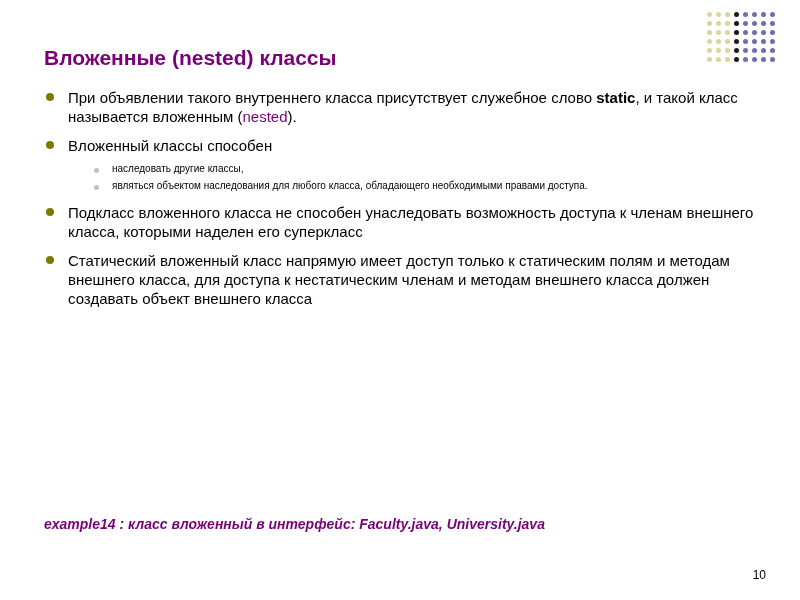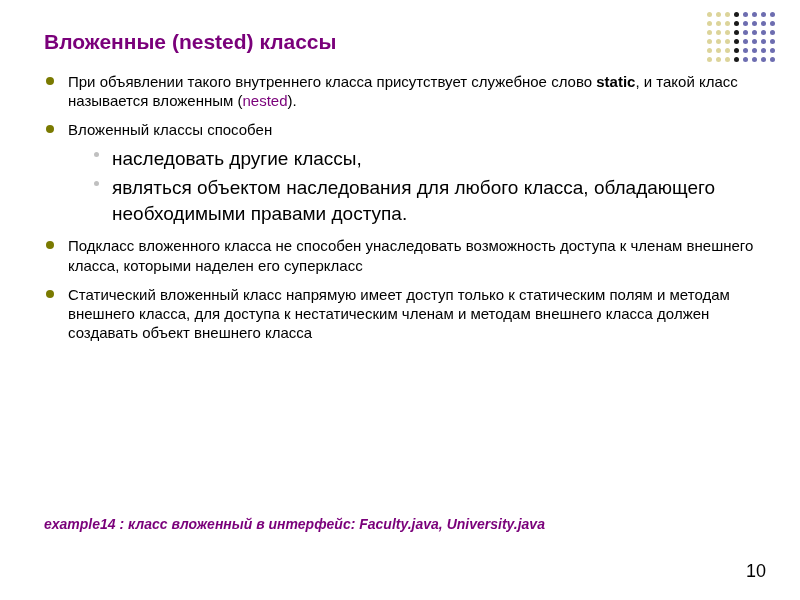--- a/index.html
+++ b/index.html
@@ -10,21 +10,21 @@
     background: #fff;
     font-family: Arial, Helvetica, sans-serif;
     color: #000;
     position: relative;
     overflow: hidden;
   }
   .slide {
     box-sizing: border-box;
     width: 800px;
     height: 600px;
-    padding: 24px 44px 20px 44px;
+    padding: 40px 44px 20px 44px;
     position: relative;
   }
   h1.title {
     color: #7a007a;
     font-size: 21px;
     font-weight: bold;
     margin: 6px 0 18px 0;
   }
   ul.level1 {
     list-style: none;
@@ -50,21 +50,21 @@
     border-radius: 50%;
   }
   ul.level2 {
     list-style: none;
     padding-left: 26px;
     margin: 6px 0 0 0;
   }
   ul.level2 > li {
     position: relative;
     padding-left: 18px;
-    font-size: 19px;
+    font-size: 10px;
     line-height: 1.35;
     margin-bottom: 4px;
   }
   ul.level2 > li::before {
     content: "";
     position: absolute;
     left: 0;
     top: 6px;
     width: 5px;
     height: 5px;
@@ -82,21 +82,21 @@
     color: #7a007a;
     font-weight: bold;
     font-style: italic;
     font-size: 14px;
     margin-bottom: 14px;
   }
   .page-num {
     position: absolute;
     right: 34px;
     bottom: 18px;
-    font-size: 18px;
+    font-size: 12px;
   }
   
   .dotgrid {
     position: absolute;
     top: 12px;
     right: 24px;
     display: grid;
     grid-template-columns: repeat(8, 6px);
     grid-auto-rows: 6px;
     gap: 3px;

